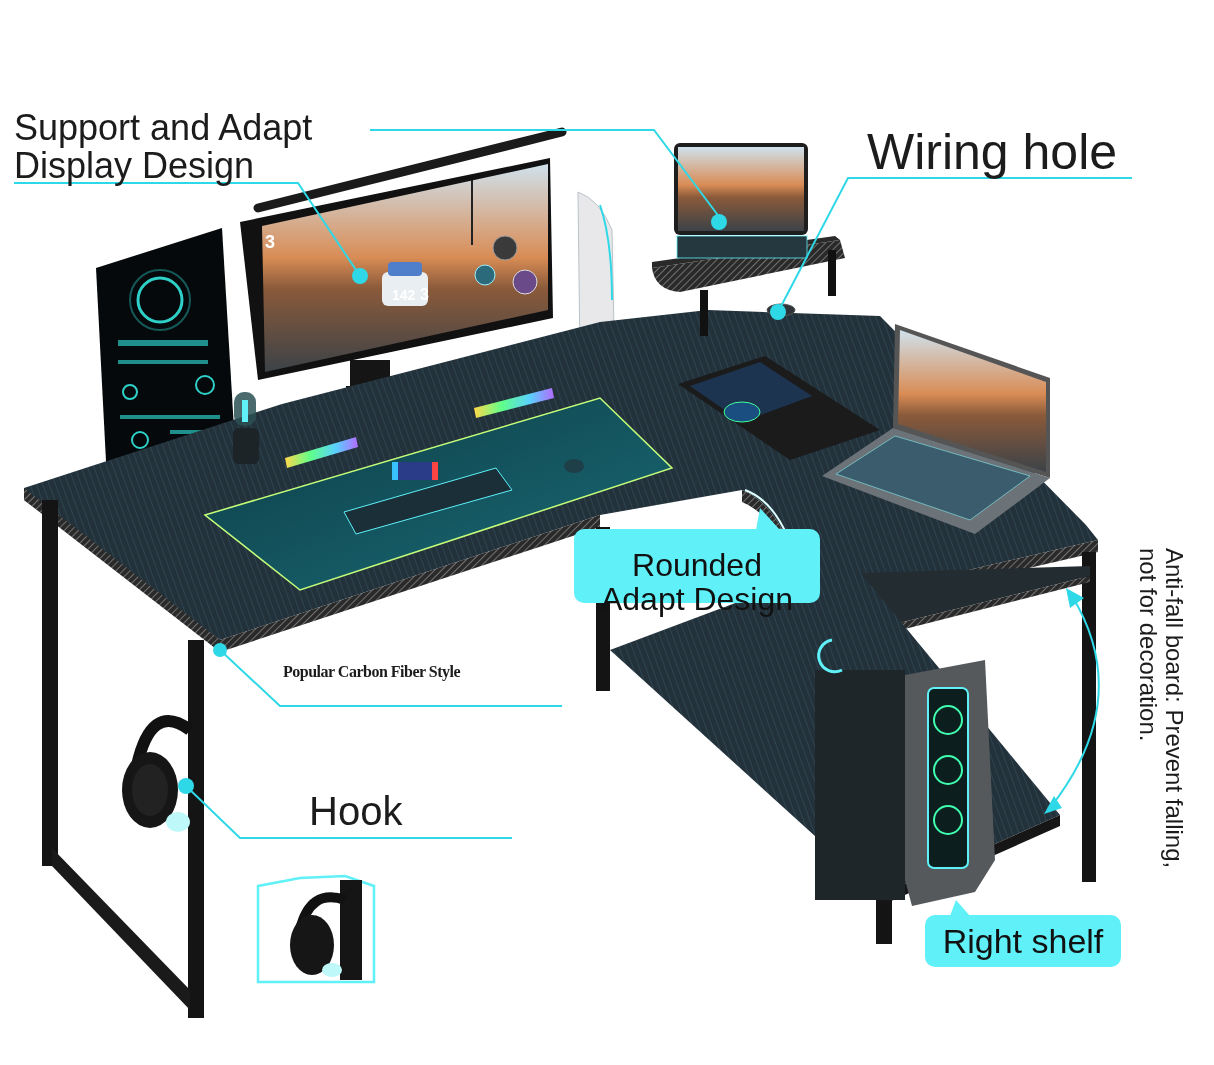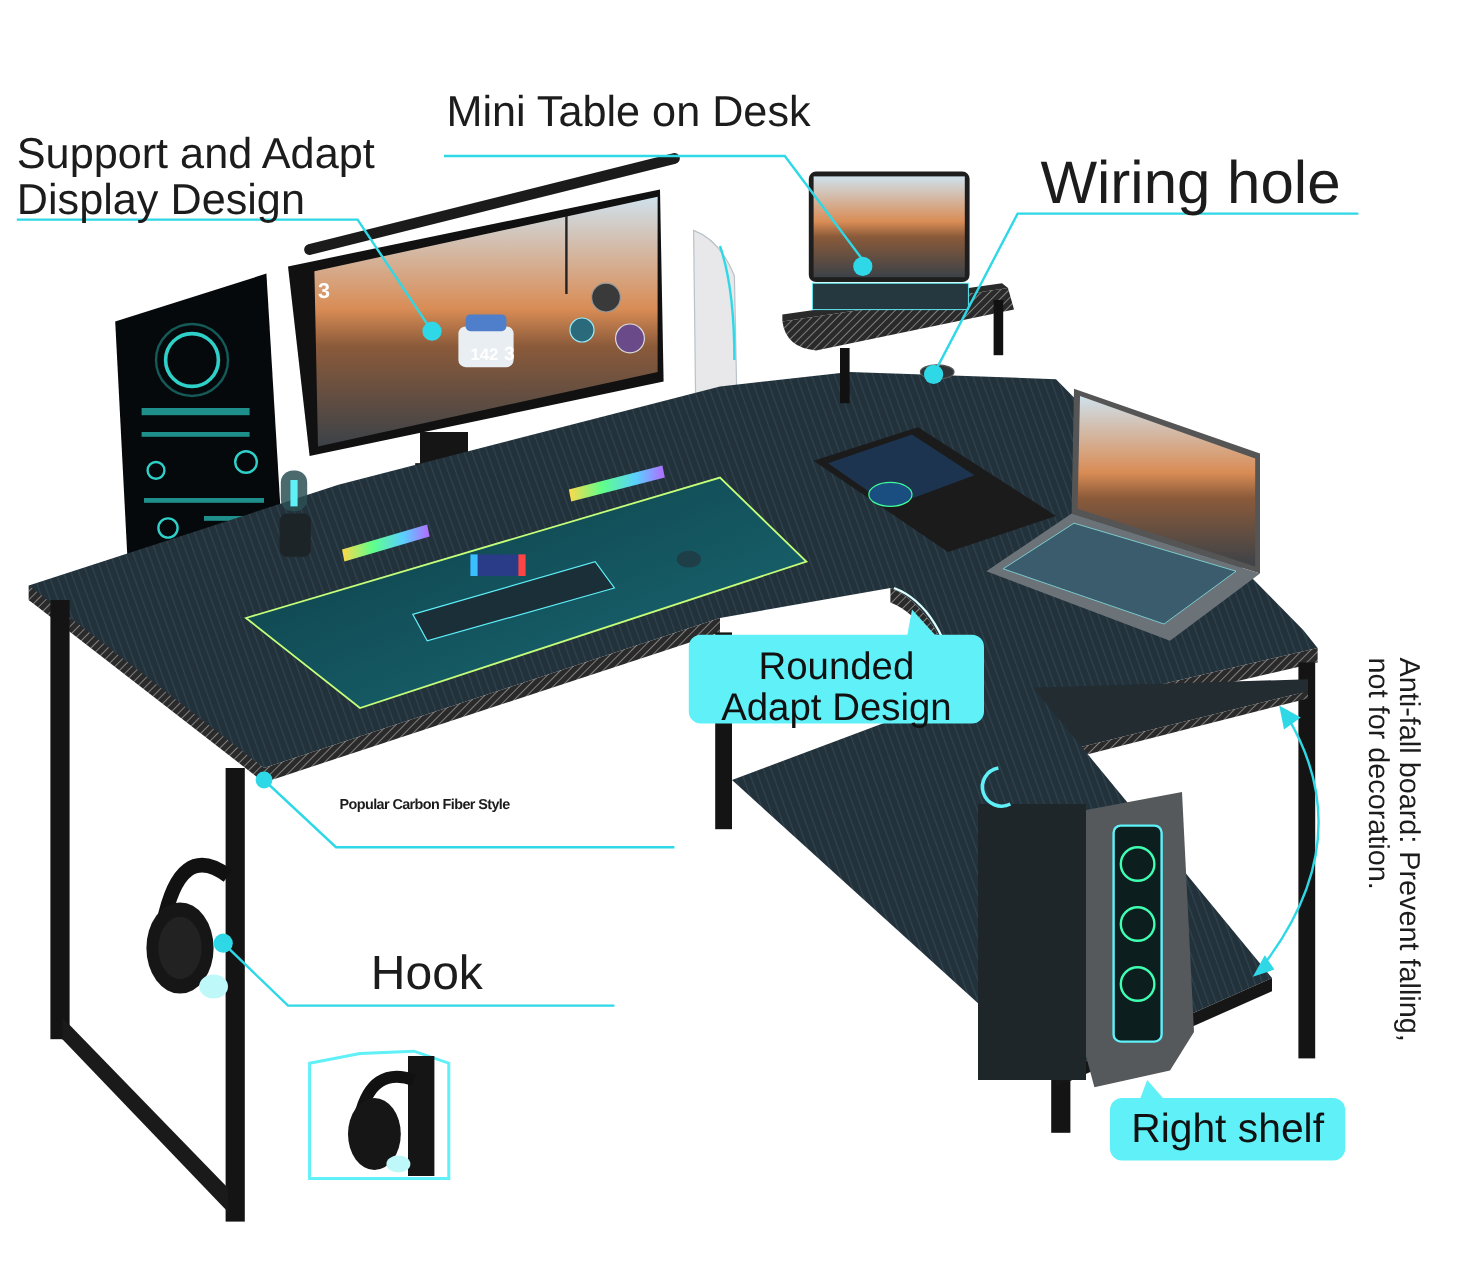--- a/index.html
+++ b/index.html
@@ -3,24 +3,24 @@
 <meta charset="utf-8">
 <style>
   html, body { margin:0; padding:0; background:#ffffff; }
   body { width:1214px; height:1065px; position:relative; overflow:hidden; font-family:"Liberation Sans", sans-serif; }
   .stage { position:absolute; left:0; top:0; width:1214px; height:1065px; }
   svg.art { position:absolute; left:0; top:0; }
   .label { position:absolute; color:#1c1c1c; white-space:nowrap; line-height:1.05; }
   .l-support { left:14px; top:90px; font-size:36px;margin-top:19px; }
   .l-mini { left:372px; top:74px; font-size:36px; }
   .l-wiring { left:867px; top:126px; font-size:50px; }
-  .l-carbon { left:283px; top:664px; font-size:12px; font-family:Liberation Sans, sans-serif; font-weight:bold; letter-spacing:-0.5px; }
+  .l-carbon { left:283px; top:664px; font-size:16px; font-family:Liberation Serif, serif; font-weight:bold; letter-spacing:-0.5px; }
   .l-hook { left:309px; top:790px; font-size:40px; }
   .callout { position:absolute; background:#5ff0f8; border-radius:10px; color:#111; text-align:center; }
-  .c-rounded { left:574px; top:529px; width:246px; height:74px; font-size:32px; line-height:34px; padding-top:9px; box-sizing:border-box; }
+  .c-rounded { left:574px; top:529px; width:246px; height:74px; font-size:32px; line-height:34px; padding-top:19px; box-sizing:border-box; }
   .c-right { left:925px; top:915px; width:196px; height:52px; font-size:34px; line-height:52px;text-align:center; }
   .l-antifall { position:absolute; left:1135px; top:548px; width:420px; transform-origin:0 0; transform:translate(52px,0) rotate(90deg); font-size:24px; line-height:26px; color:#1c1c1c; }
 </style>
 </head>
 <body>
 
 <div class="stage">
 
 <svg class="art" width="1214" height="1065" viewBox="0 0 1214 1065">
   <defs>
@@ -212,21 +212,20 @@
   </g>
 
   <polygon points="756,530 760,508 780,530" fill="#5ff0f8"></polygon>
   <polygon points="950,916 956,900 970,916" fill="#5ff0f8"></polygon>
 </svg>
 
 <div class="label l-support">
   <div>Support and Adapt</div>
   <div>Display Design</div>
 </div>
-<div class="label l-mini">Mini Table on Desk</div>
 <div class="label l-wiring">Wiring hole</div>
 
 <div class="callout c-rounded">
   <div>Rounded</div>
   <div>Adapt Design</div>
 </div>
 
 <div class="label l-carbon">Popular Carbon Fiber Style</div>
 <div class="label l-hook">Hook</div>
 

